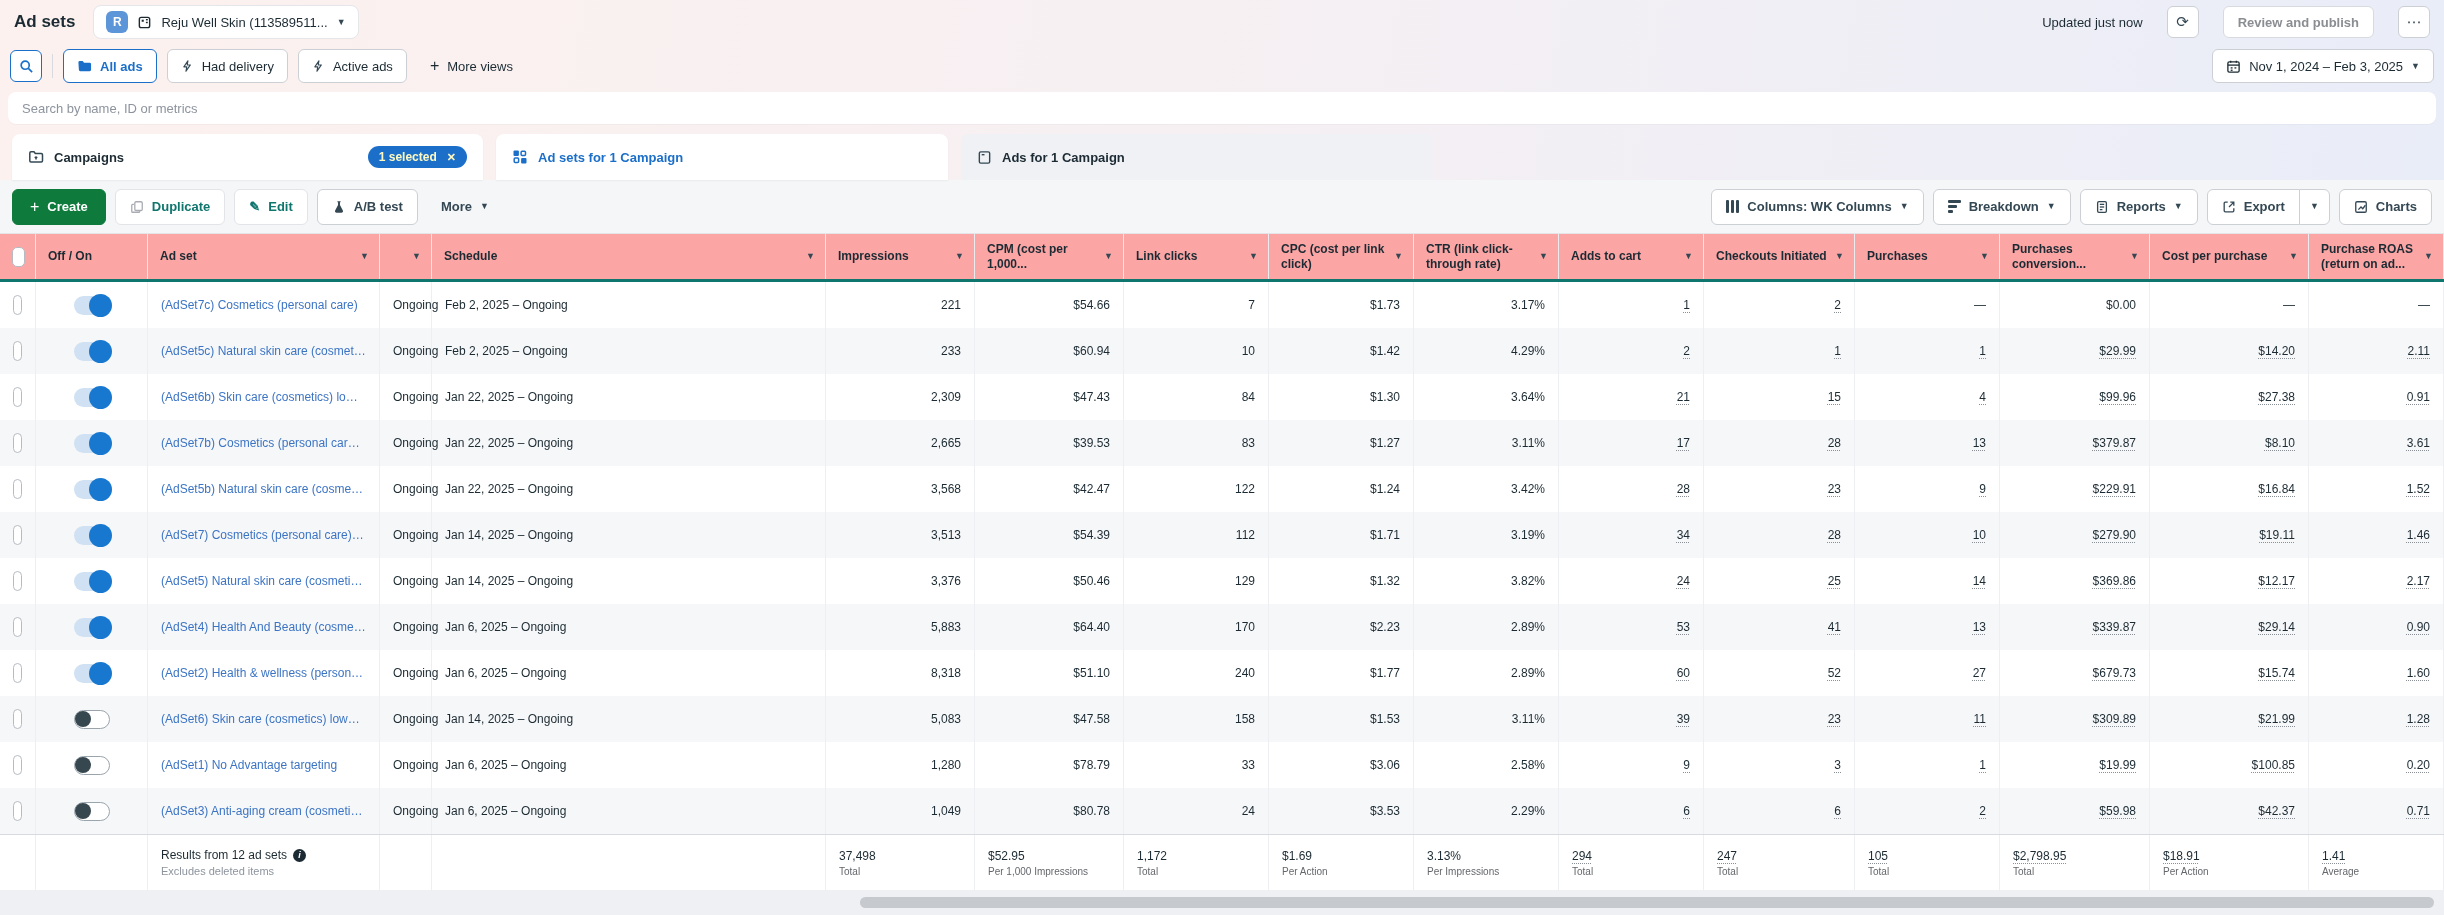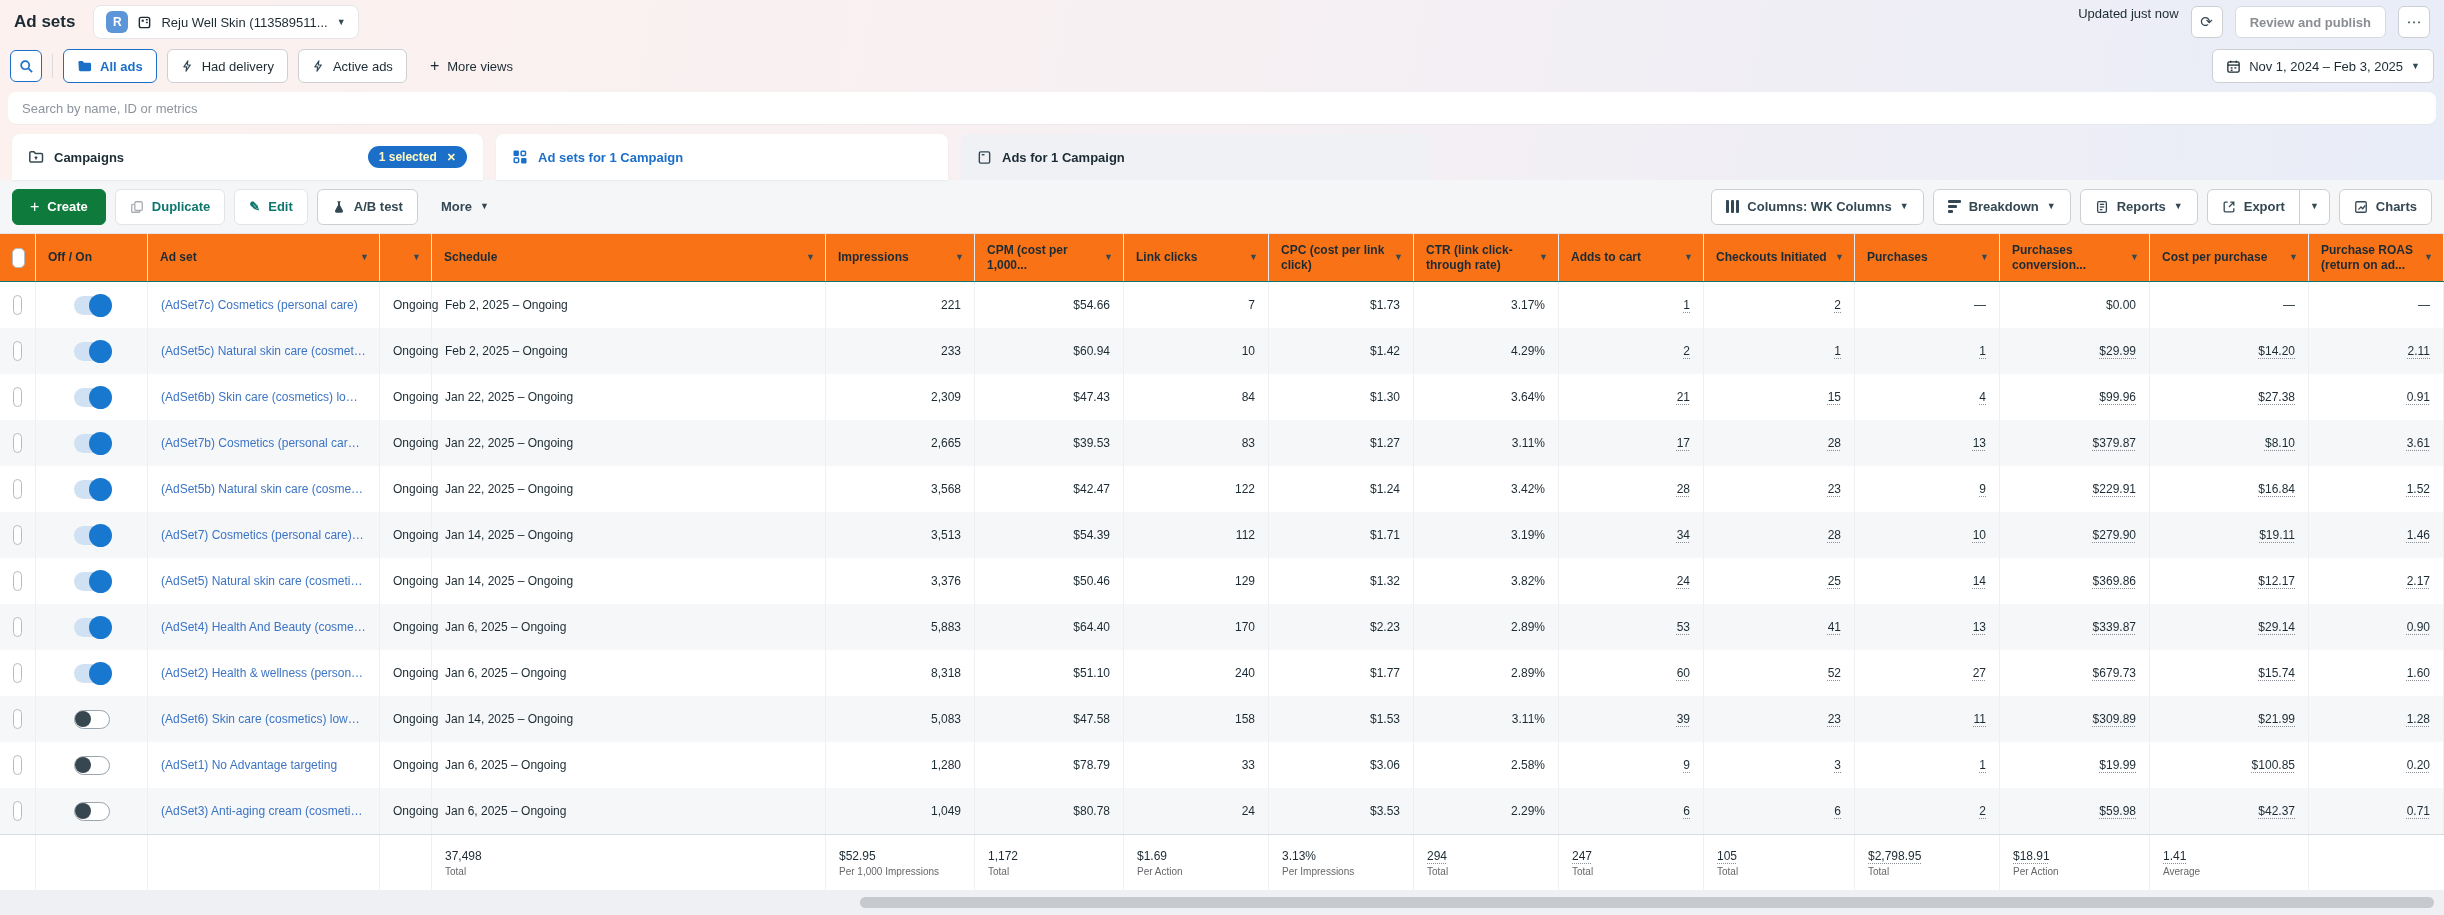--- a/index.html
+++ b/index.html
@@ -8,21 +8,21 @@
   .app{width:2444px;height:915px;position:relative;background:#fff}
 
   
   .top{height:180px;background:linear-gradient(100deg,#fcf1ee 0%,#f7f0f2 45%,#e9edf8 100%)}
 
   .topbar{height:44px;display:flex;align-items:center;padding:0 14px;gap:18px}
   .page-title{font-size:17px;font-weight:bold;color:#1c2b33}
   .account-chip{background:#fff;border:1px solid #e4e6ea;border-radius:8px;height:34px;display:flex;align-items:center;gap:9px;padding:0 12px;cursor:pointer}
   .avatar{width:22px;height:22px;border-radius:6px;background:#5d95d9;color:#fff;font-weight:bold;font-size:12px;display:flex;align-items:center;justify-content:center}
   .caret{font-size:9px;color:#344854;line-height:1}
-  .topbar-right{margin-left:auto;display:flex;align-items:flex-start;gap:12px}
+  .topbar-right{margin-left:auto;display:flex;align-items:center;gap:24px}
   .updated{font-size:13px;color:#1c2b33}
   .sqbtn{width:32px;height:32px;border:1px solid #ccd0d5;border-radius:6px;background:#fff;display:flex;align-items:center;justify-content:center;font-size:15px;color:#344854;cursor:pointer}
   .btn{height:32px;border:1px solid #ccd0d5;border-radius:6px;background:#fff;display:inline-flex;align-items:center;gap:7px;padding:0 14px;font-size:13px;font-weight:600;color:#344854;cursor:pointer}
   .btn.disabled{color:#8a8d91;border-color:#d7dadf}
 
   .filterbar{height:44px;display:flex;align-items:center;padding:0 10px;gap:10px}
   .search-sq{width:32px;height:32px;border:1px solid #1b6fc9;border-radius:6px;background:#fff;color:#1b6fc9;display:flex;align-items:center;justify-content:center;cursor:pointer}
   .vdiv{width:1px;height:24px;background:#d8dadf}
   .chip{height:32px;border:1px solid #ccd0d5;background:#fff;border-radius:6px;display:inline-flex;gap:8px;align-items:center;padding:16px 13px;font-size:13px;color:#1c2b33;cursor:pointer}
   .chip.active{border-color:#1b6fc9;color:#1b6fc9;font-weight:bold}
@@ -54,21 +54,21 @@
   .btn-group .tbtn:last-child{border-radius:0 6px 6px 0;margin-left:-1px;padding:0 10px}
   .ico{display:inline-flex;align-items:center;justify-content:center}
   .cols-ico{display:inline-flex;gap:2px}
   .cols-ico i{width:3px;height:13px;background:#344854;border-radius:1px}
   .brk-ico{display:inline-flex;flex-direction:column;gap:2px;align-items:flex-start}
   .brk-ico i{height:3px;background:#344854;border-radius:1px}
   .brk-ico i:nth-child(1){width:13px}.brk-ico i:nth-child(2){width:9px}.brk-ico i:nth-child(3){width:5px}
 
   
   .grid{display:grid;grid-template-columns:36px 112px 232px 52px 394px 149px 149px 145px 145px 145px 145px 151px 145px 150px 159px 1fr}
-  .thead{height:48px;background:#f97316;border-bottom:1px solid #0f766e}
+  .thead{height:48px;background:#fca5a5;border-bottom:3px solid #0f766e}
   .th{display:flex;align-items:center;padding:0 10px 0 12px;border-right:1px solid #e9ebee;font-size:12px;font-weight:bold;color:#1c2b33;line-height:1.25;gap:4px}
   .th .lbl{flex:1;min-width:0}
   .th .caret{margin-left:auto;cursor:pointer}
   .checkbox{width:20px;height:20px;border:1.5px solid #b6bbc2;border-radius:5px;background:#fff;display:inline-block;cursor:pointer}
 
   .tbody .tr{height:46px}
   .tbody .tr:nth-child(even){background:#f6f7f9}
   .td{display:flex;align-items:center;padding:0 13px;border-right:1px solid #edeff2;font-size:12px;color:#1c2b33;min-width:0}
   .td.num{justify-content:flex-end;text-align:right}
   .td.center{justify-content:center}
@@ -722,20 +722,27 @@
         <div class="td num f-purchases u">2</div>
         <div class="td num f-purchases_conversion_value u">$59.98</div>
         <div class="td num f-cost_per_purchase u">$42.37</div>
         <div class="td num f-purchase_roas u">0.71</div>
       </div>
     </div>
 
     <div class="totals grid">
       <div class="td"></div>
       <div class="td"></div>
+      <div class="td results-cell">
+        <div class="results-line">
+          <span>Results from 12 ad sets</span>
+          <span class="info-ic">i</span>
+        </div>
+        <div class="results-note">Excludes deleted items</div>
+      </div>
       <div class="td"></div>
       <div class="td"></div>
       <div class="td tot">
           <span class="val">37,498</span>
           <span class="sub">Total</span>
         </div>
       <div class="td tot">
           <span class="val">$52.95</span>
           <span class="sub">Per 1,000 Impressions</span>
         </div>

